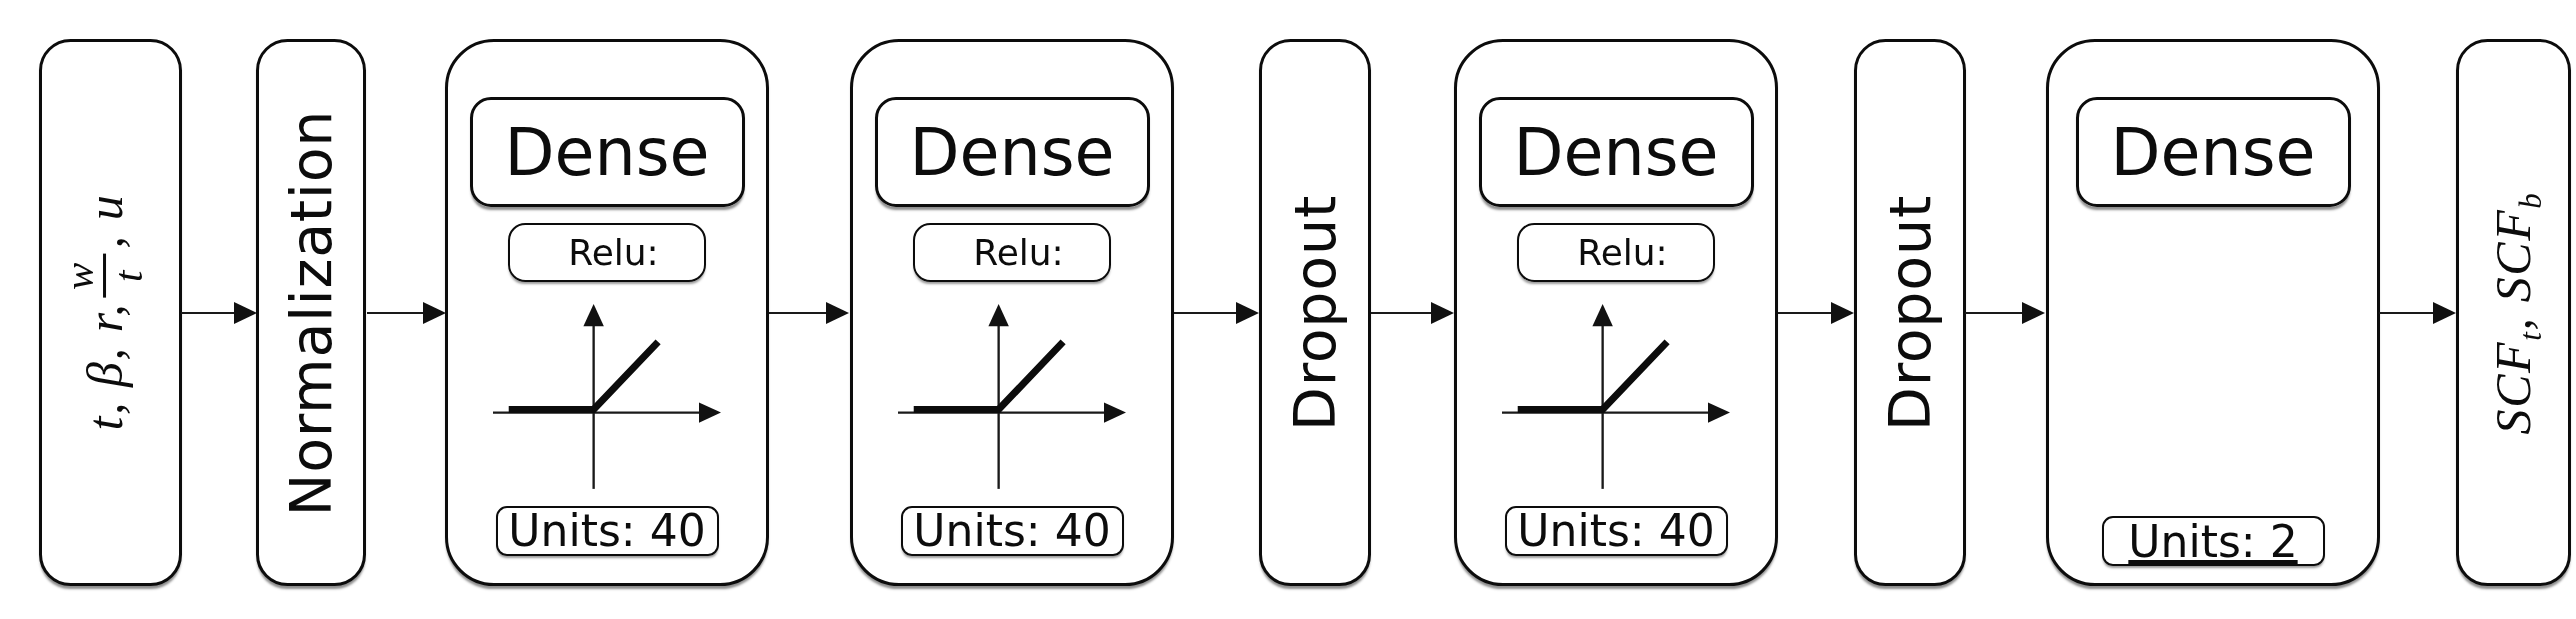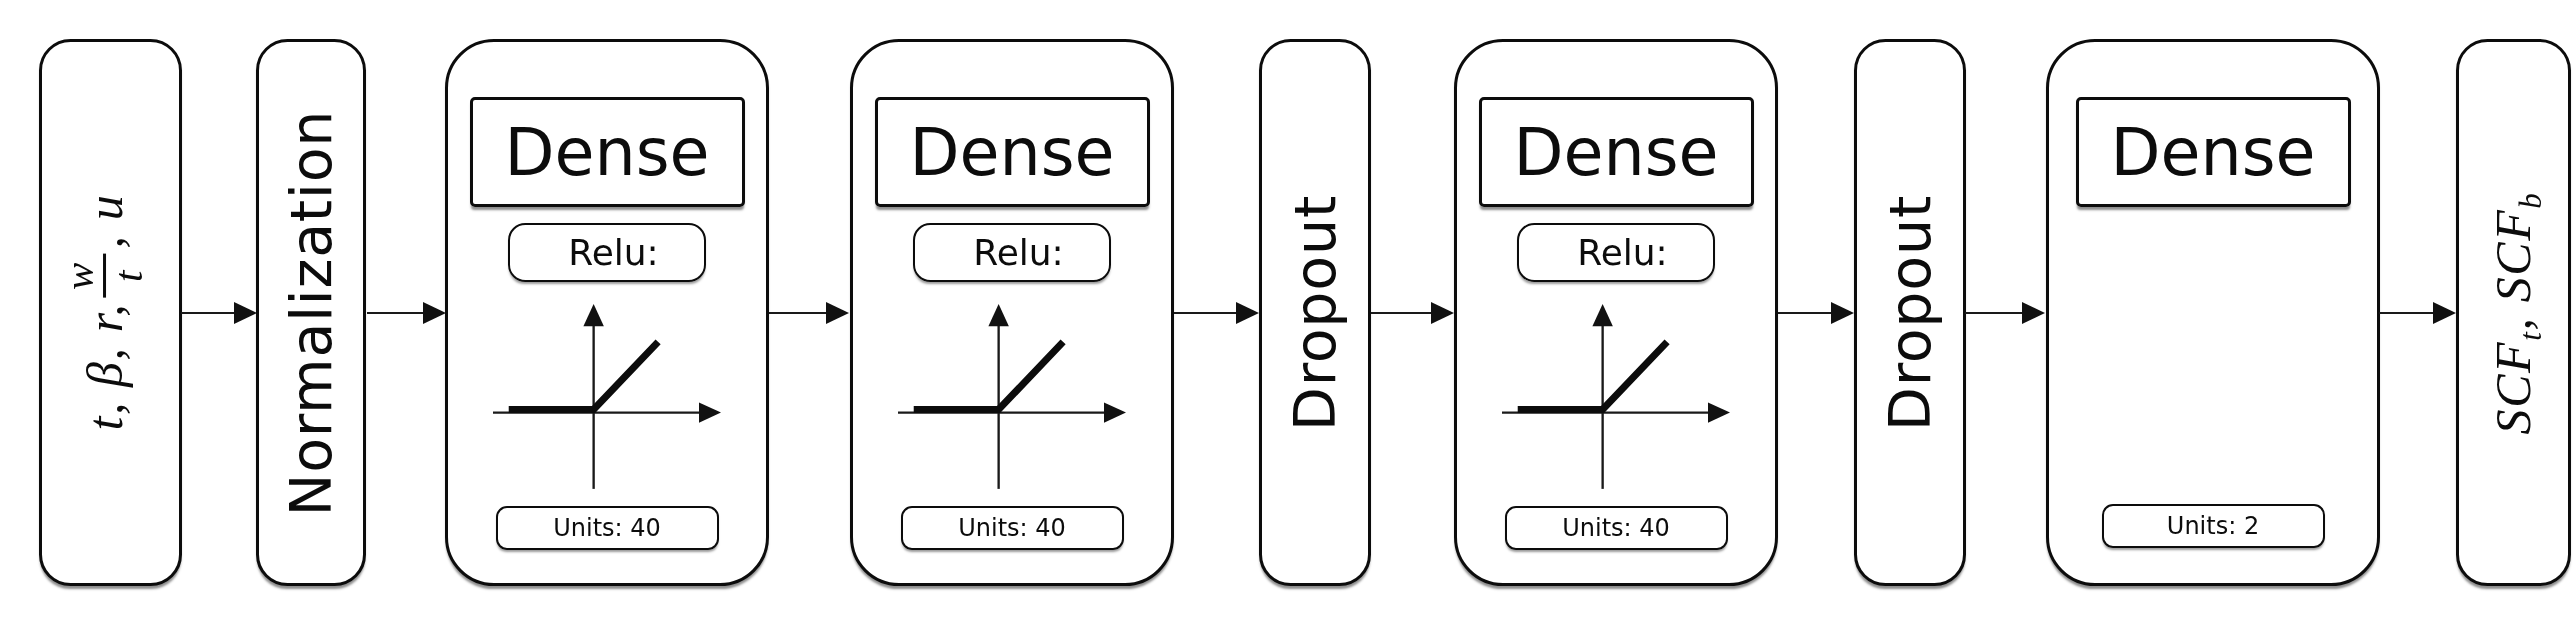--- a/index.html
+++ b/index.html
@@ -61,21 +61,21 @@
     border-radius: 49px;
     display: flex;
     flex-direction: column;
     align-items: center;
   }
   .dense-title {
     margin-top: 55px;
     width: 275px;
     height: 110px;
     border: 3.1px solid #0c0c0c;
-    border-radius: 5px;
+    border-radius: 21px;
     box-sizing: border-box;
     display: flex;
     align-items: center;
     justify-content: center;
     font-size: 65px;
     box-shadow: 0 3.9px 2.4px -1.6px rgba(0,0,0,0.45);
   }
   .relu-badge {
     margin-top: 15.7px;
     width: 198px;
@@ -91,31 +91,31 @@
     padding-left: 13px;
   }
   .relu-plot {
     margin-top: 22px;
     width: 228px;
     height: 185px;
   }
   .units-badge {
     margin-top: 17.3px;
     width: 223px;
-    height: 44px;
+    height: 50px;
     border: 2.8px solid #0c0c0c;
     border-radius: 11px;
     box-sizing: border-box;
     display: flex;
     align-items: center;
     justify-content: center;
-    font-size: 24px;
+    font-size: 44px;
     box-shadow: 0 3.1px 2.4px -1.6px rgba(0,0,0,0.4);
   }
-  .dense .units-badge.at-bottom { margin-top: auto; margin-bottom: 35px; }
+  .dense .units-badge.at-bottom { margin-top: auto; margin-bottom: 17px; text-decoration: underline; }
   
   .arrow {
     position: absolute;
     top: 302px;
     height: 22px;
   }
   .arrow::before {
     content: "";
     position: absolute;
     left: 0;

